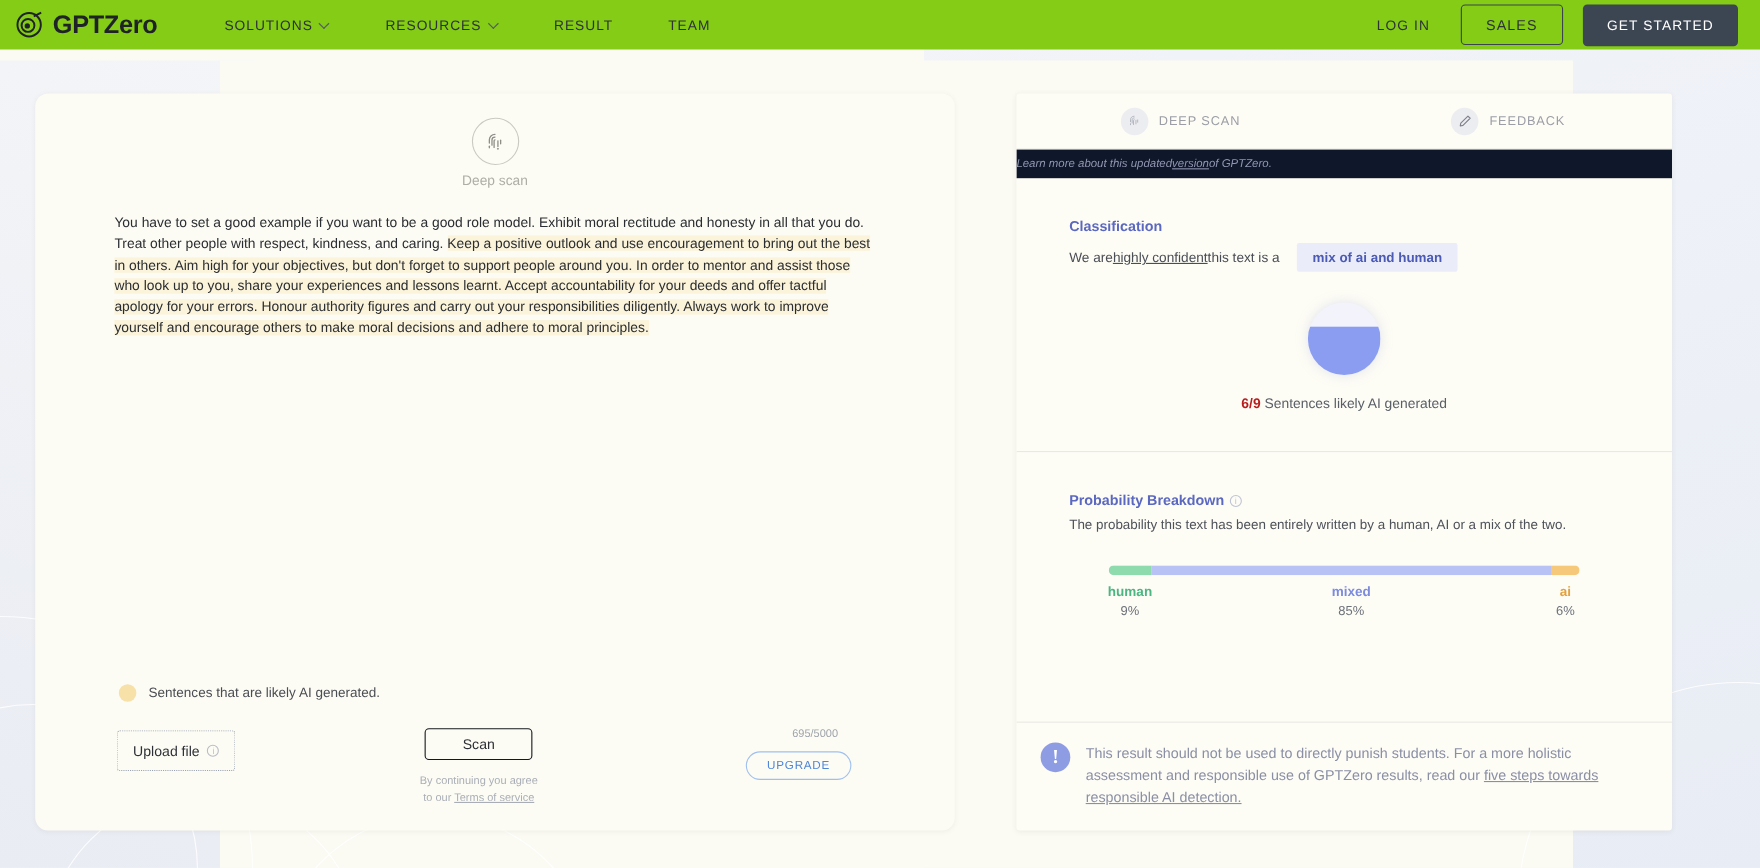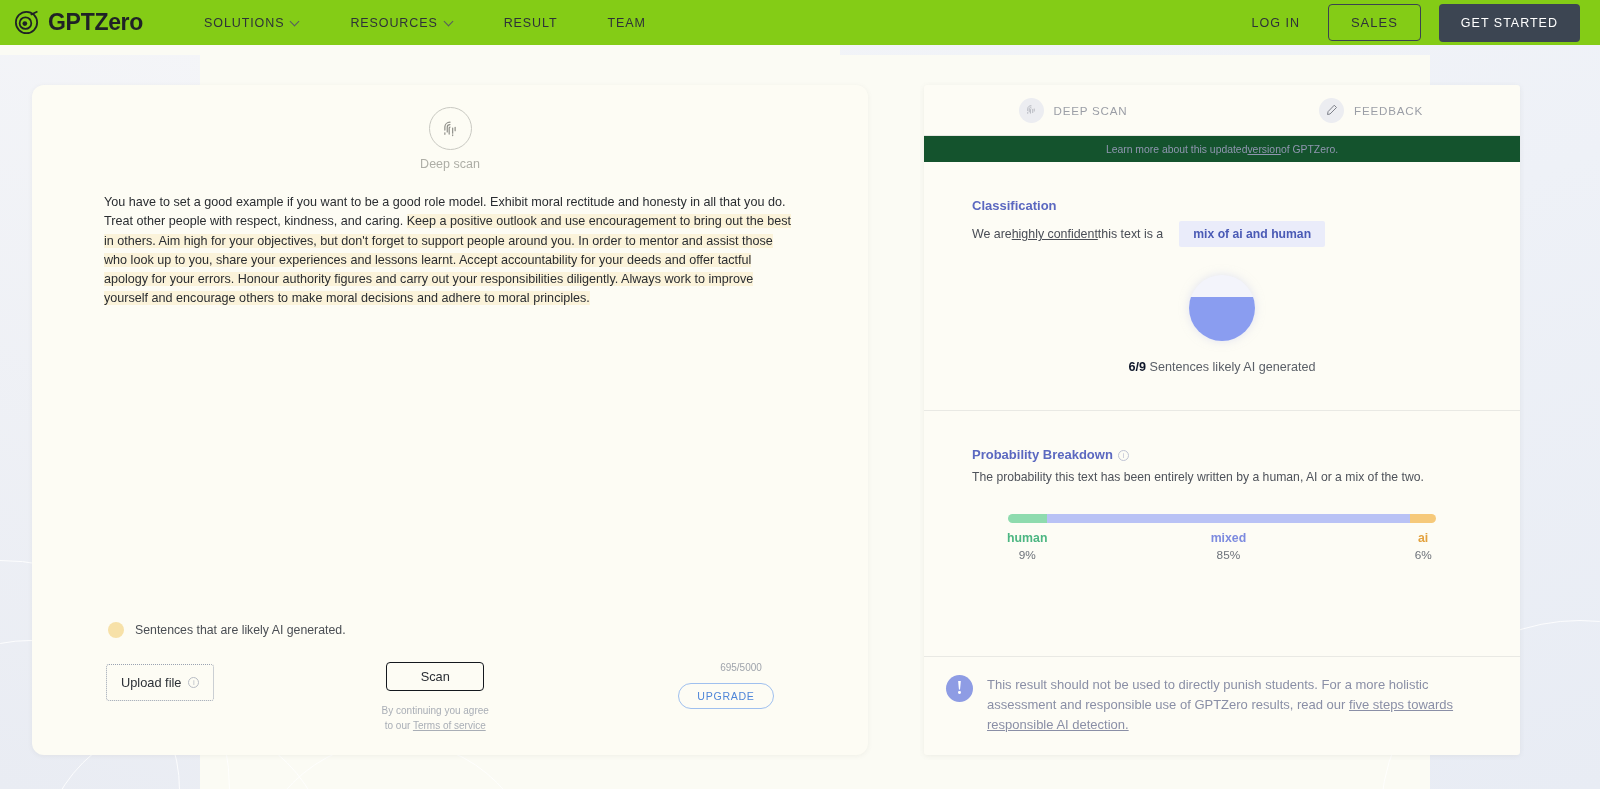--- a/index.html
+++ b/index.html
@@ -169,23 +169,23 @@
     height: 2px; background: #c9cfe8;
   }
   .tab-ic {
     width: 25px; height: 25px; border-radius: 50%;
     display: flex; align-items: center; justify-content: center;
     background: #ecedf1;
   }
   .tab.active .tab-ic { background: #e6e9fa; }
 
   .learn-bar {
-    background: #14532d; height: 26px;
-    display: flex; align-items: center; justify-content: center;
-    font-size: 10.4px; color: #9096b0; 
+    background: #0f172a; height: 26px;
+    display: flex; align-items: center; 
+    font-size: 10.4px; color: #9096b0; font-style: italic;
   }
   .learn-bar a { color: #9096b0; text-decoration: underline; }
 
   .panel { padding: 36px 48px 0 48px; }
   .sec-title { font-size: 13px; color: #5b68c0; font-weight: 600; margin-bottom: 8px; }
   .sec-title .i-dot {
     width: 11px; height: 11px; border-radius: 50%;
     border: 1px solid #bfc3d4; color: #bfc3d4;
     font-size: 8px; line-height: 9px; text-align: center;
     display: inline-block; margin-left: 5px; position: relative; top: -1px;
@@ -203,21 +203,21 @@
   .gauge {
     width: 66px; height: 66px; border-radius: 50%;
     background: #f3f4fb; overflow: hidden; position: relative;
     box-shadow: 0 0 10px rgba(200,205,235,0.5);
   }
   .gauge-fill {
     position: absolute; left: 0; right: 0; bottom: 0;
     background: #8a9df0;
   }
   .gauge-caption { margin-top: 19px; font-size: 12.6px; color: #5a5f67; }
-  .gauge-caption b { color: #0f172a; font-weight: 700; }
+  .gauge-caption b { color: #b91c1c; font-weight: 700; }
 
   .divider { height: 1px; background: #e9e9e4; margin: 36px 0 0 0; }
 
   .prob-desc { font-size: 12.2px; color: #4e525a; margin-bottom: 30px; }
 
   .prob-bar-wrap { padding: 0 36px; }
   .prob-bar { height: 9px; border-radius: 5px; display: flex; overflow: hidden; }
   .seg-human { background: #8edbae; }
   .seg-mixed { background: #b9c2f5; }
   .seg-ai { background: #f6c97a; }

